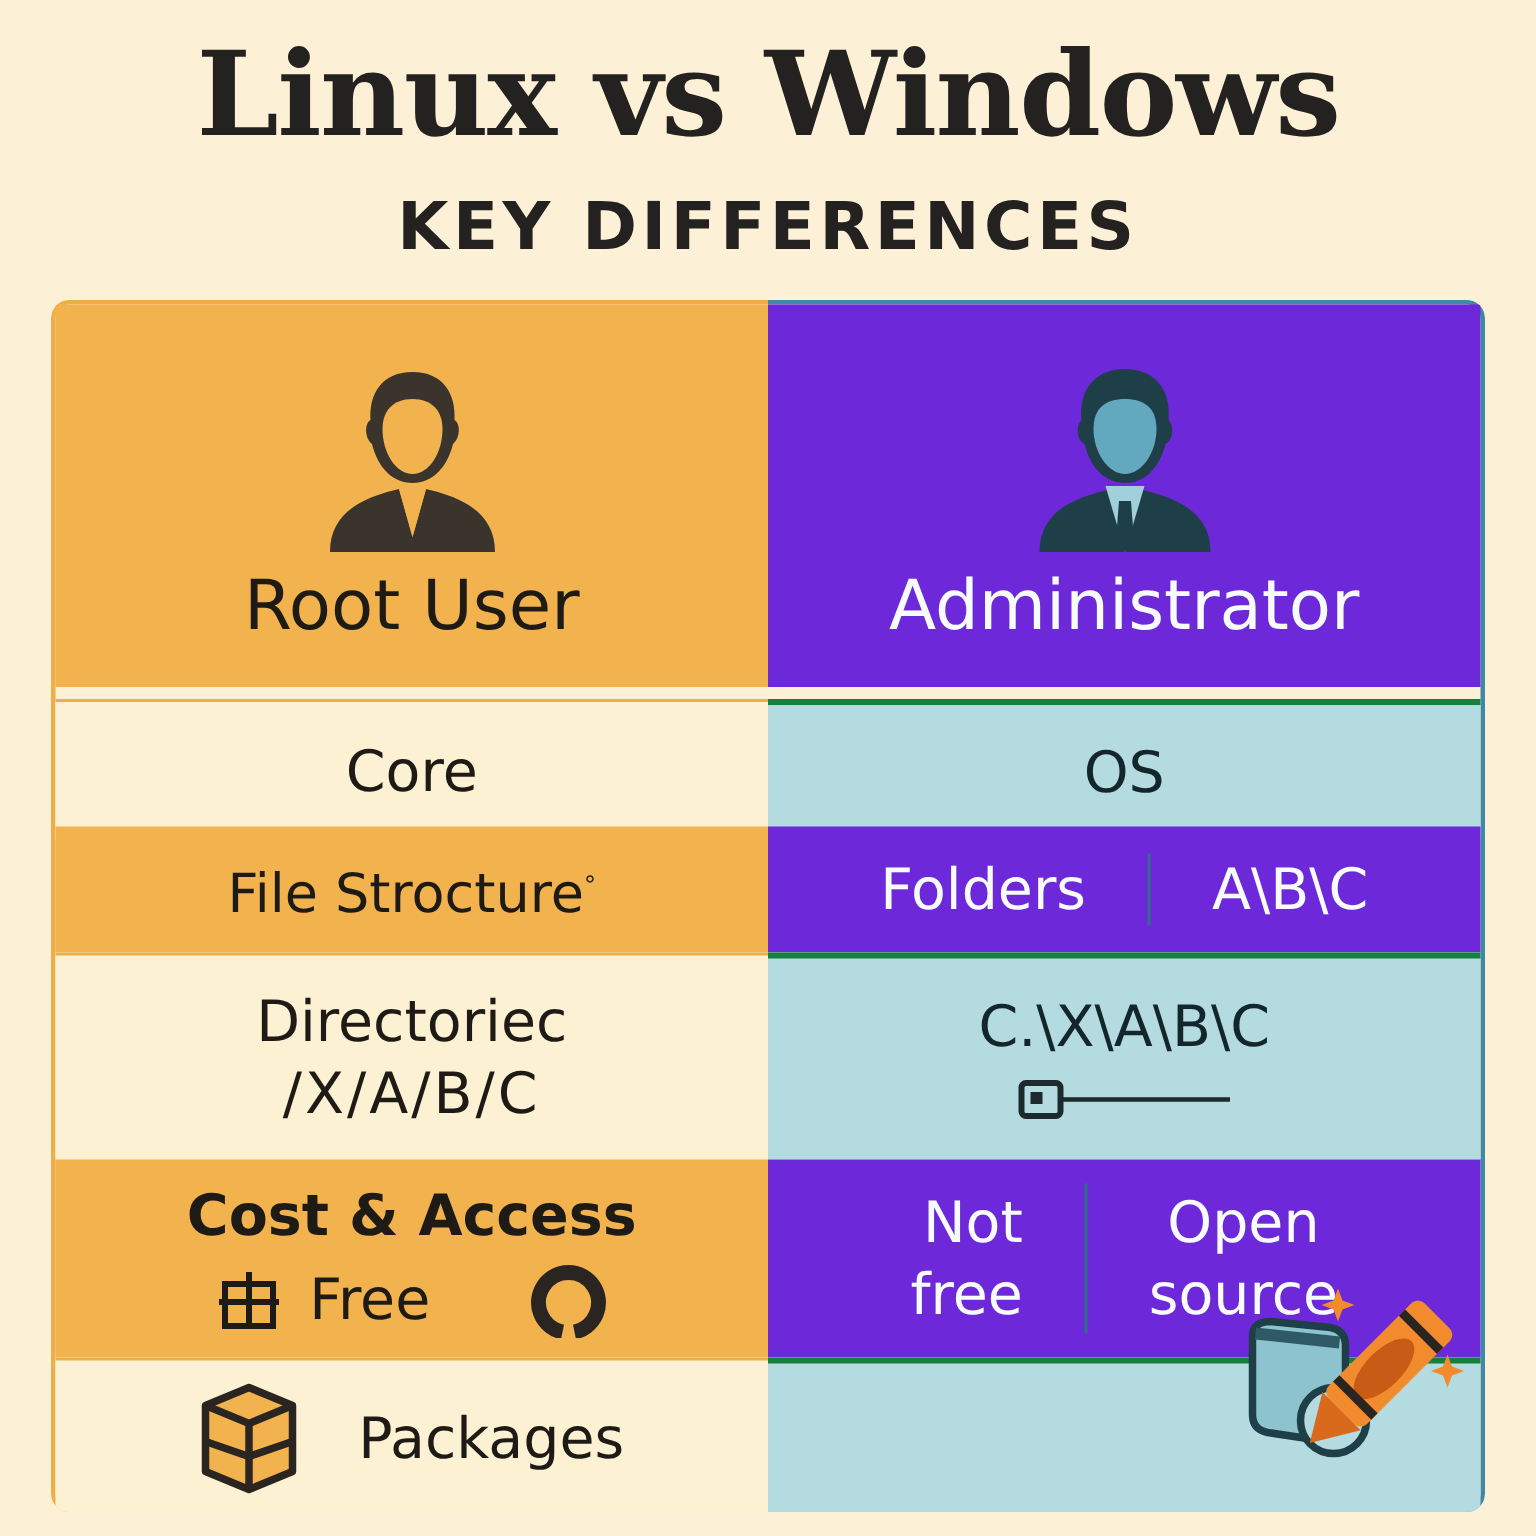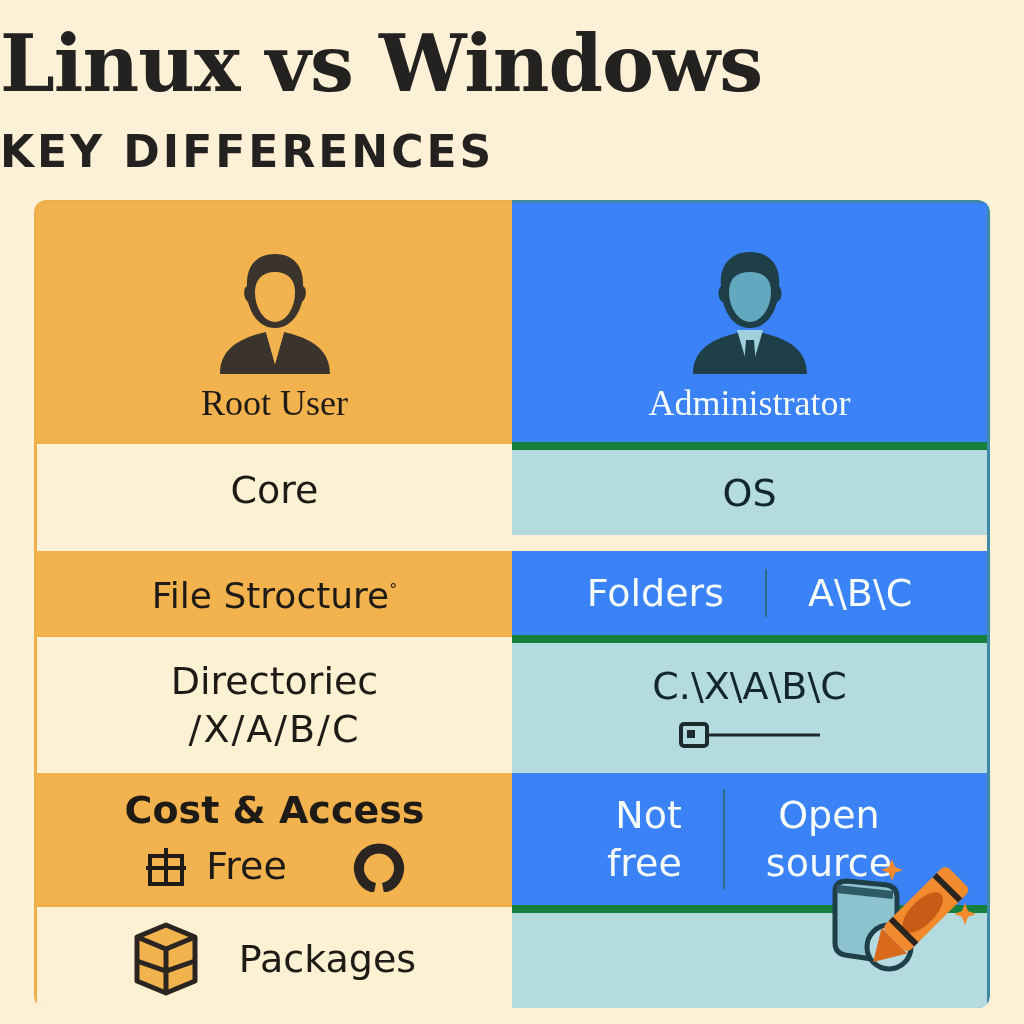--- a/index.html
+++ b/index.html
@@ -3,56 +3,56 @@
 <meta charset="utf-8">
 <style>
   html, body { margin:0; padding:0; }
   body {
     width:1024px; height:1024px; overflow:hidden;
     background:#fcf0d6;
     font-family:"DejaVu Sans", sans-serif;
     position:relative;
   }
   .title {
-    position:absolute; left:0; top:14px; width:1024px; text-align:left;
+    position:absolute; left:0; top:14px; width:1024px; text-align:center;
     font-family:"DejaVu Serif", serif; font-weight:bold;
     font-size:78px; color:#242220; letter-spacing:-1px; line-height:100px;
   }
   .subtitle {
-    position:absolute; left:0; top:122px; width:1024px; 
+    position:absolute; left:0; top:122px; width:1024px; text-align:center;
     font-family:"DejaVu Sans", sans-serif; font-weight:bold;
     font-size:44px; color:#242220; letter-spacing:3px; line-height:60px;
   }
   .table {
     position:absolute; left:34px; top:200px; width:956px; height:808px;
     border-radius:12px; overflow:hidden;
   }
   .col { position:absolute; top:0; height:808px; }
   .col.left { left:0; width:478px; border:3px solid #eeae4a; box-sizing:border-box; border-radius:12px 0 0 12px; border-right:none; }
   .col.right { left:478px; width:478px; border:3px solid #3e8aa6; box-sizing:border-box; border-radius:0 12px 12px 0; border-left:none; }
   .cell {
     position:absolute; left:0; width:100%;
     display:flex; flex-direction:column; align-items:center; justify-content:center;
     box-sizing:border-box; text-align:center;
   }
   .l-dark { background:#f2b34e; color:#1e1b17; }
   .l-light { background:#fdf1d4; color:#1e1b17; }
-  .r-dark { background:#3b82f6; color:#f6fbfc; }
+  .r-dark { background:#6d28d9; color:#f6fbfc; }
   .r-light { background:#b4dbe0; color:#13262c; }
-  .r-light.cell { border-top:8px solid #15803d; }
+  .r-light.cell { border-top:4px solid #15803d; }
   .l-light.cell { border-top:2px solid #eeae4a; }
   .txt { font-size:38px; line-height:48px; }
   .row-h { top:0; height:255px; }
-  .row1 { top:239px; height:93px;justify-content:center; }
+  .row1 { top:263px; height:93px;justify-content:center; }
   .row2 { top:348px; height:84px; }
   .row3 { top:432px; height:138px; }
   .row4 { top:570px; height:132px; }
   .row5 { top:702px; height:106px; }
   .avatar { width:150px; height:130px; margin-top:8px; }
-  .hdr-label { font-size:36px; margin-top:6px;font-family:Liberation Serif, serif; }
+  .hdr-label { font-size:46px; margin-top:6px; }
   .split { display:flex; align-items:center; justify-content:center;gap:19px; }
   .vsep { width:2px; background:#2f6e86; margin:0 22px; align-self:stretch; }
   .vsep.thin { background:#2f6e86; width:2px; height:48px; }
   .inline { display:flex; align-items:center; gap:18px; }
   .crayon { position:absolute; right:10px; bottom:20px; width:150px; height:140px; }
 </style>
 </head>
 <body>
 
 <div class="title">Linux vs Windows</div>

